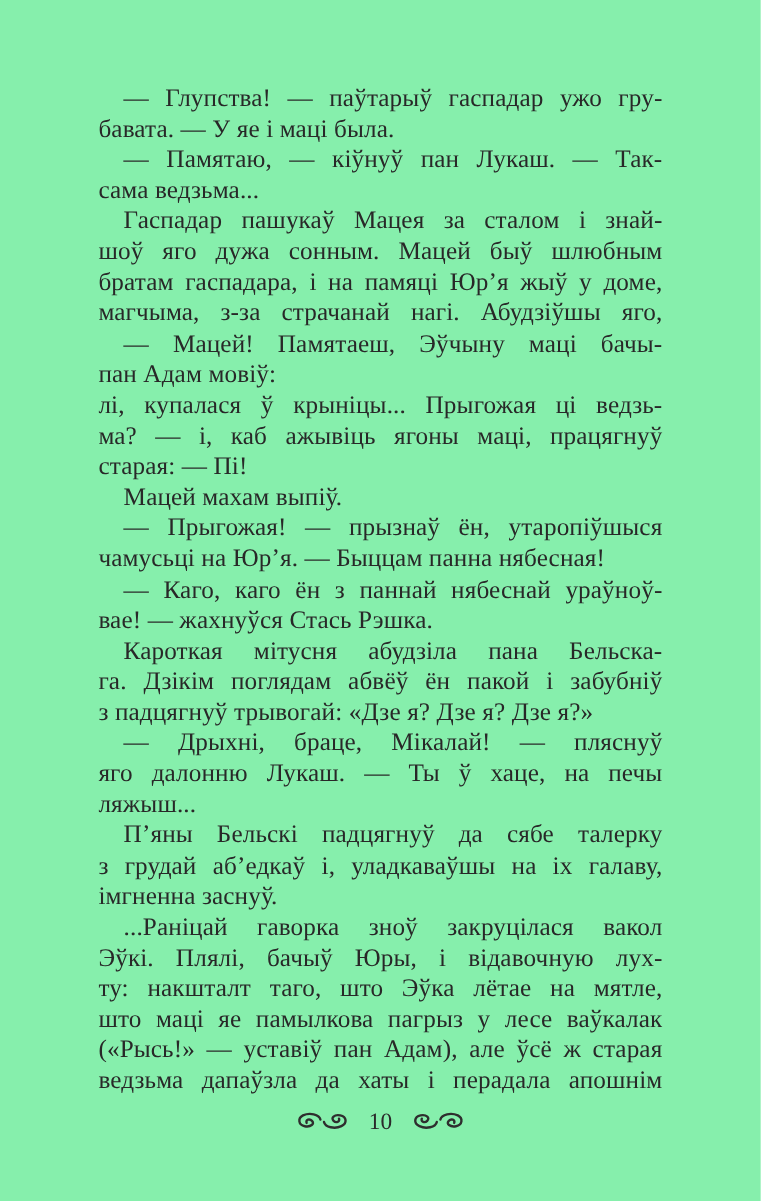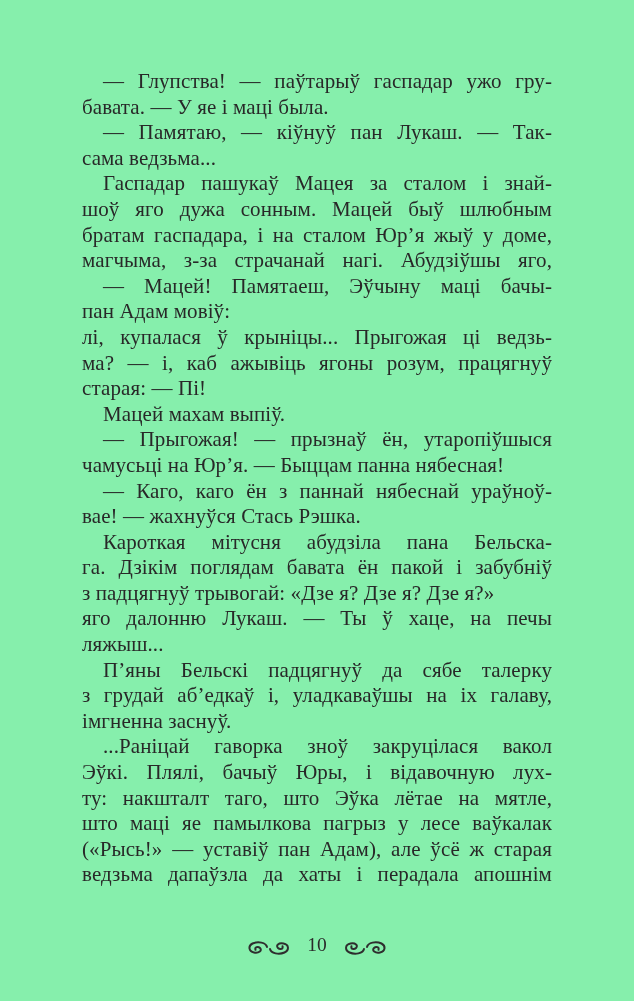--- a/index.html
+++ b/index.html
@@ -35,21 +35,21 @@
   .line.j  { text-align: justify; text-align-last: justify; }
   .line.nj { text-align: right;    text-align-last: left; }
   .line.indent { text-indent: 21px; }
   .footer {
     position: absolute;
     left: 0;
     top: 926px;
     width: 634px;
     height: 30px;
     display: flex;
-    align-items: flex-end;
+    align-items: flex-start;
     justify-content: center;
     gap: 15px;
   }
   .pagenum {
     font-size: 19.5px;
     color: #2a2a2a;
     line-height: 1;
     padding-bottom: 2px;
   }
   .orn { display: inline-flex; align-items: center; }
@@ -61,35 +61,36 @@
 
 <div class="page" style="color: rgb(40, 40, 40);">
 
   <div class="text-block">
       <div class="line j indent">— Глупства! — паўтарыў гаспадар ужо гру-</div>
       <div class="line nj">бавата. — У яе і маці была.</div>
       <div class="line j indent">— Памятаю, — кіўнуў пан Лукаш. — Так-</div>
       <div class="line nj">сама ведзьма...</div>
       <div class="line j indent">Гаспадар пашукаў Мацея за сталом і знай-</div>
       <div class="line j">шоў яго дужа сонным. Мацей быў шлюбным</div>
-      <div class="line j">братам гаспадара, і на сталом Юр’я жыў у доме,</div>
+      <div class="line j">братам гаспадара, і на памяці Юр’я жыў у доме,</div>
       <div class="line j">магчыма, з-за страчанай нагі. Абудзіўшы яго,</div>
       <div class="line j indent">— Мацей! Памятаеш, Эўчыну маці бачы-</div>
       <div class="line nj">пан Адам мовіў:</div>
       <div class="line j">лі, купалася ў крыніцы... Прыгожая ці ведзь-</div>
-      <div class="line j">ма? — і, каб ажывіць ягоны розум, працягнуў</div>
+      <div class="line j">ма? — і, каб ажывіць ягоны маці, працягнуў</div>
       <div class="line nj">старая: — Пі!</div>
       <div class="line nj indent">Мацей махам выпіў.</div>
       <div class="line j indent">— Прыгожая! — прызнаў ён, утаропіўшыся</div>
       <div class="line nj">чамусьці на Юр’я. — Быццам панна нябесная!</div>
       <div class="line j indent">— Каго, каго ён з паннай нябеснай ураўноў-</div>
       <div class="line nj">вае! — жахнуўся Стась Рэшка.</div>
       <div class="line j indent">Кароткая мітусня абудзіла пана Бельска-</div>
-      <div class="line j">га. Дзікім поглядам бавата ён пакой і забубніў</div>
+      <div class="line j">га. Дзікім поглядам абвёў ён пакой і забубніў</div>
       <div class="line nj">з падцягнуў трывогай: «Дзе я? Дзе я? Дзе я?»</div>
+      <div class="line j indent">— Дрыхні, браце, Мікалай! — пляснуў</div>
       <div class="line j">яго далонню Лукаш. — Ты ў хаце, на печы</div>
       <div class="line nj">ляжыш...</div>
       <div class="line j indent">П’яны Бельскі падцягнуў да сябе талерку</div>
       <div class="line j">з грудай аб’едкаў і, уладкаваўшы на іх галаву,</div>
       <div class="line nj">імгненна заснуў.</div>
       <div class="line j indent">...Раніцай гаворка зноў закруцілася вакол</div>
       <div class="line j">Эўкі. Плялі, бачыў Юры, і відавочную лух-</div>
       <div class="line j">ту: накшталт таго, што Эўка лётае на мятле,</div>
       <div class="line j">што маці яе памылкова пагрыз у лесе ваўкалак</div>
       <div class="line j">(«Рысь!» — уставіў пан Адам), але ўсё ж старая</div>

